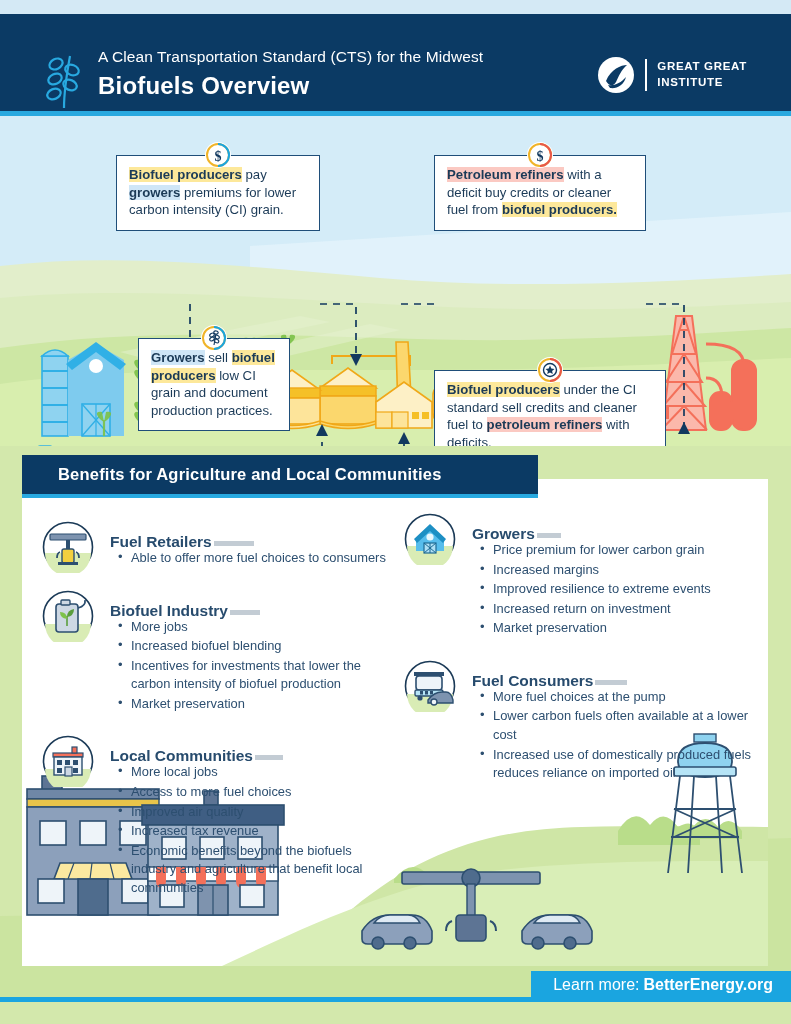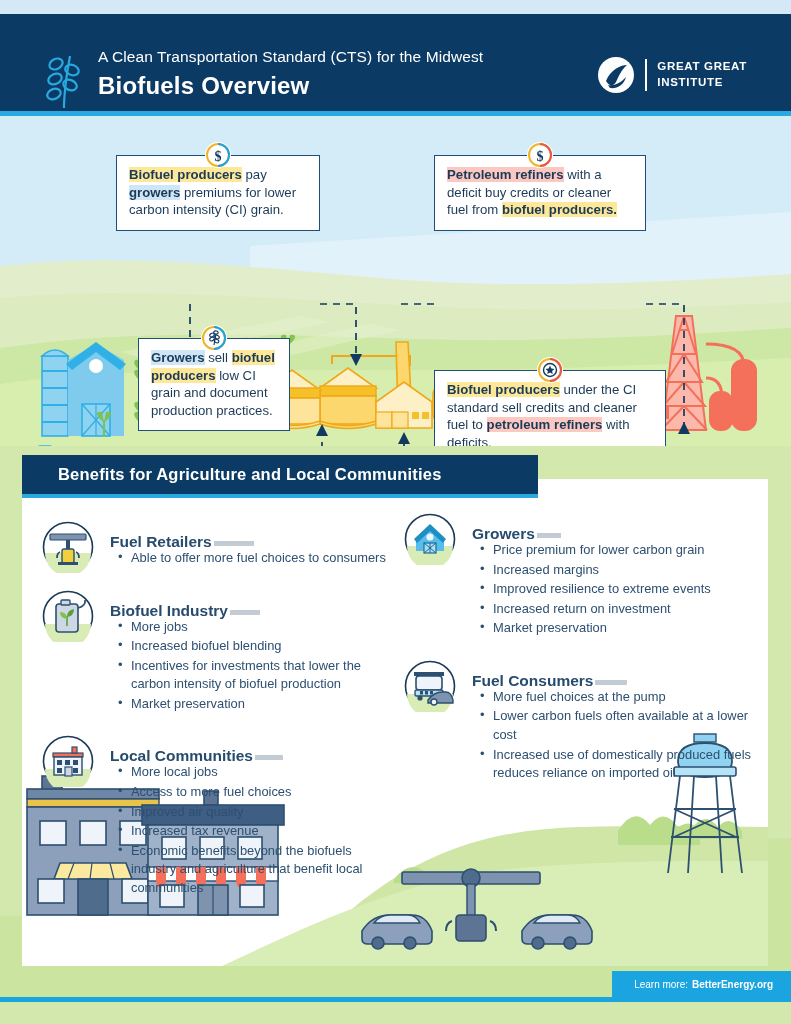--- a/index.html
+++ b/index.html
@@ -82,21 +82,21 @@
     position:relative; padding-left:13px; font-size:12.9px; line-height:1.44;
     color:#2d4f70; margin-bottom:1px;
   }
   .blist li::before {
     content:"\2022"; position:absolute; left:0; top:-1px; color:#2d4f70; font-size:13px;
   }
 
   
   .learn-more {
     position:absolute; right:0; bottom:26px; height:27px;
-    background:#1aa5e0; color:#ffffff; font-size:10px;
+    background:#1aa5e0; color:#ffffff; font-size:16px;
     display:flex; align-items:center; padding:0 18px 0 22px;
   }
   .learn-more .lm-label { font-weight:400; }
   .learn-more .lm-url { font-weight:bold; margin-left:4px; }
   .footer-bar { position:absolute; left:0; bottom:22px; width:791px; height:5px; background:#1aa5e0; }
   .bottom-green { position:absolute; left:0; bottom:0; width:791px; height:22px; background:#d3e8ac; }
 </style>
 </head>
 <body>
 

